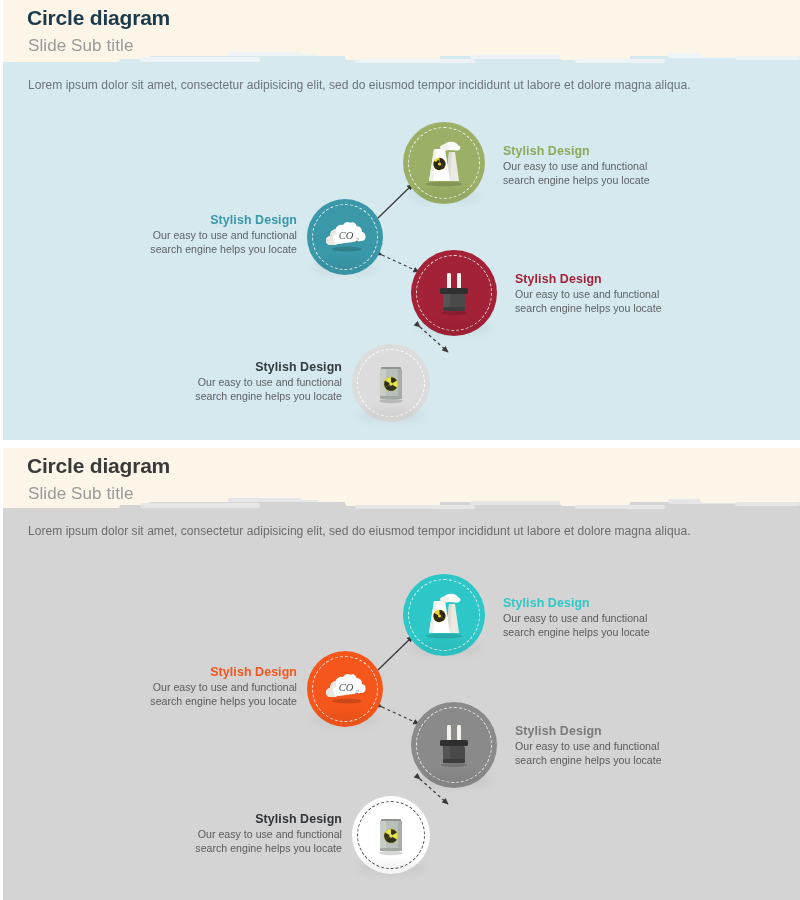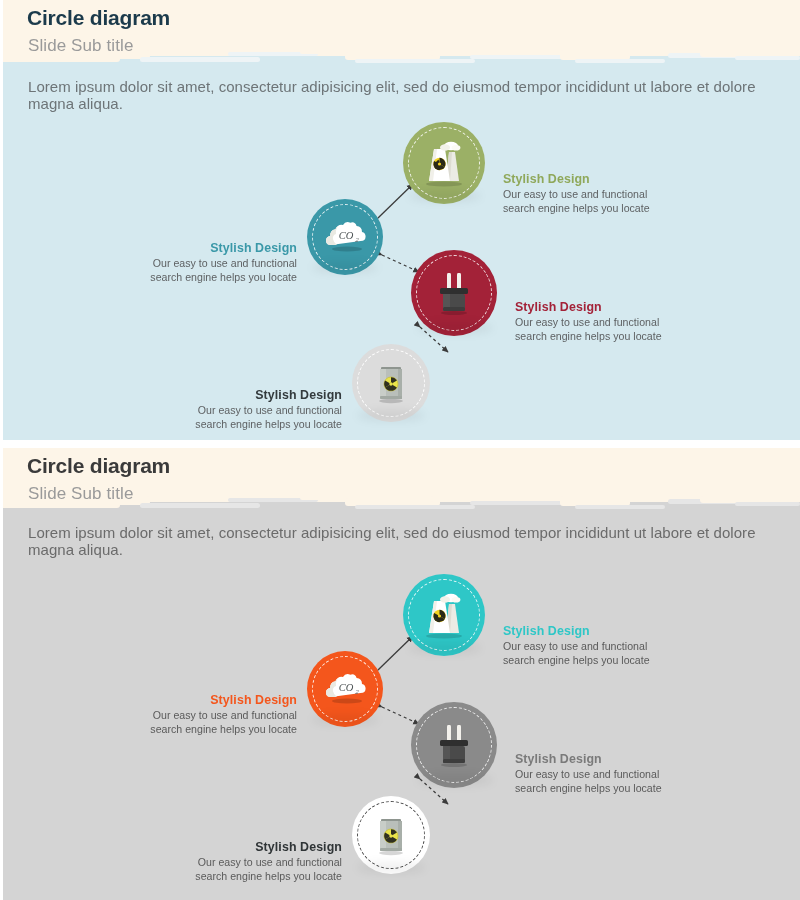--- a/index.html
+++ b/index.html
@@ -94,21 +94,21 @@
     left: 28px; top: 36px;
     font-size: 17px;
     color: #9a9a9a;
     letter-spacing: 0.1px;
     z-index: 7;
   }
 
   .lead {
     position: absolute;
     left: 28px; top: 78px;
-    font-size: 15px;
+    font-size: 12px;
     color: #6d7477;
     letter-spacing: 0.05px;
     z-index: 7;
   }
   .panel-2 .lead { top: 76px; color: #6b6b6b; }
 
   
   .node {
     position: absolute;
     z-index: 3;
@@ -133,21 +133,20 @@
 
   .ico { position: relative; width: 56px; height: 56px; }
 
   
   .cap { position: absolute; z-index: 3; }
   .cap h4 {
     font-size: 12.4px;
     font-weight: bold;
     margin-bottom: 2px;
     letter-spacing: 0.1px;
-    margin-top: 28px;
   }
   .cap p {
     font-size: 10.6px;
     line-height: 1.32;
     color: #5e6163;
     letter-spacing: 0.02px;
   }
   .panel-2 .cap p { color: #5a5a5a; }
   .cap.right { text-align: left; }
   .cap.left  { text-align: right; }

